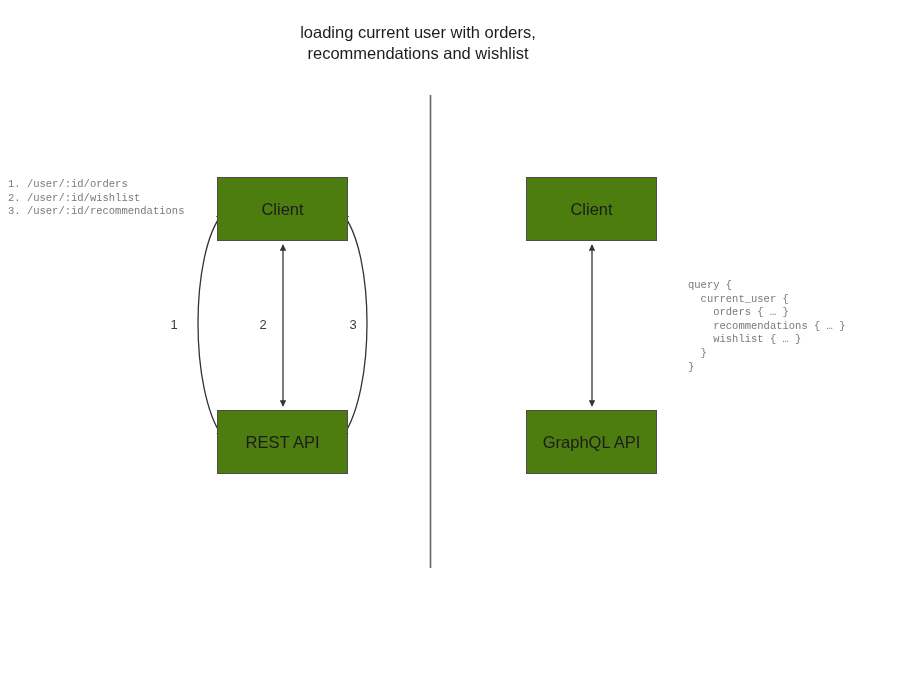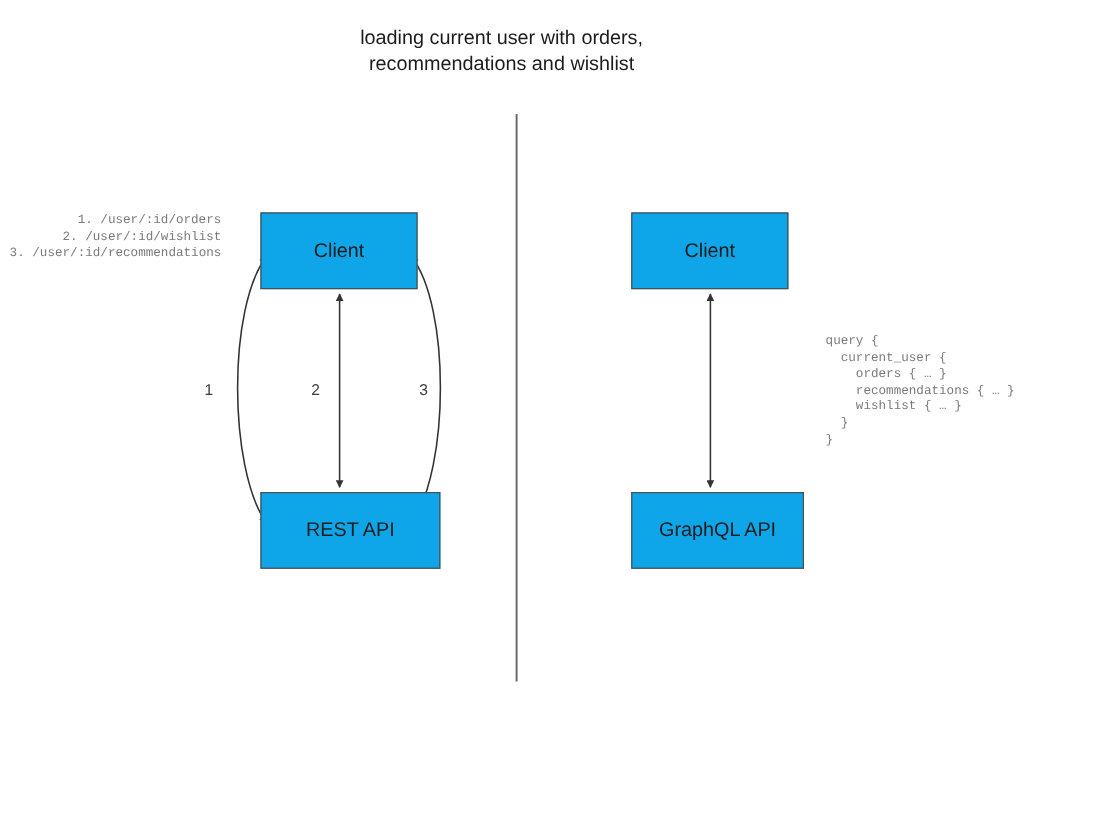--- a/index.html
+++ b/index.html
@@ -43,33 +43,33 @@
     line-height: 21px;
     color: #1c1c1c;
     white-space: pre-line;
     font-family: "Liberation Sans", sans-serif;
   }
 
   
   .node {
     position: absolute;
     box-sizing: border-box;
-    background: #0ea5e9;
+    background: #4d7c0f;
     border: 1.4px solid #4d4d4d;
     display: flex;
     align-items: center;
     justify-content: center;
     font-size: 16.5px;
     color: #1c1c1c;
     font-family: "Liberation Sans", sans-serif;
   }
   #node-rest-client   { left: 217px; top: 177px; width: 131px; height: 64px; }
-  #node-rest-api      { left: 217px; top: 410px; width: 150px; height: 64px; }
+  #node-rest-api      { left: 217px; top: 410px; width: 131px; height: 64px; }
   #node-gql-client    { left: 526px; top: 177px; width: 131px; height: 64px; }
-  #node-gql-api       { left: 526px; top: 410px; width: 144px; height: 64px; }
+  #node-gql-api       { left: 526px; top: 410px; width: 131px; height: 64px; }
 
   
   .edge-label {
     position: absolute;
     font-size: 13px;
     color: #3d3d3d;
     font-family: "Liberation Sans", sans-serif;
     text-align: center;
     width: 20px;
   }
@@ -79,21 +79,21 @@
 
   
   .code {
     position: absolute;
     font-family: "Liberation Mono", "DejaVu Sans Mono", monospace;
     font-size: 10.5px;
     line-height: 13.6px;
     color: #7a7a7a;
     white-space: pre;
   }
-  #rest-endpoint-list { left: 8px; top: 178px; text-align: right; }
+  #rest-endpoint-list { left: 8px; top: 178px; }
   #graphql-query      { left: 688px; top: 279px; }
 </style>
 </head>
 <body>
 
 <div id="canvas">
 
   <div class="title">loading current user with orders,
 recommendations and wishlist</div>
 

